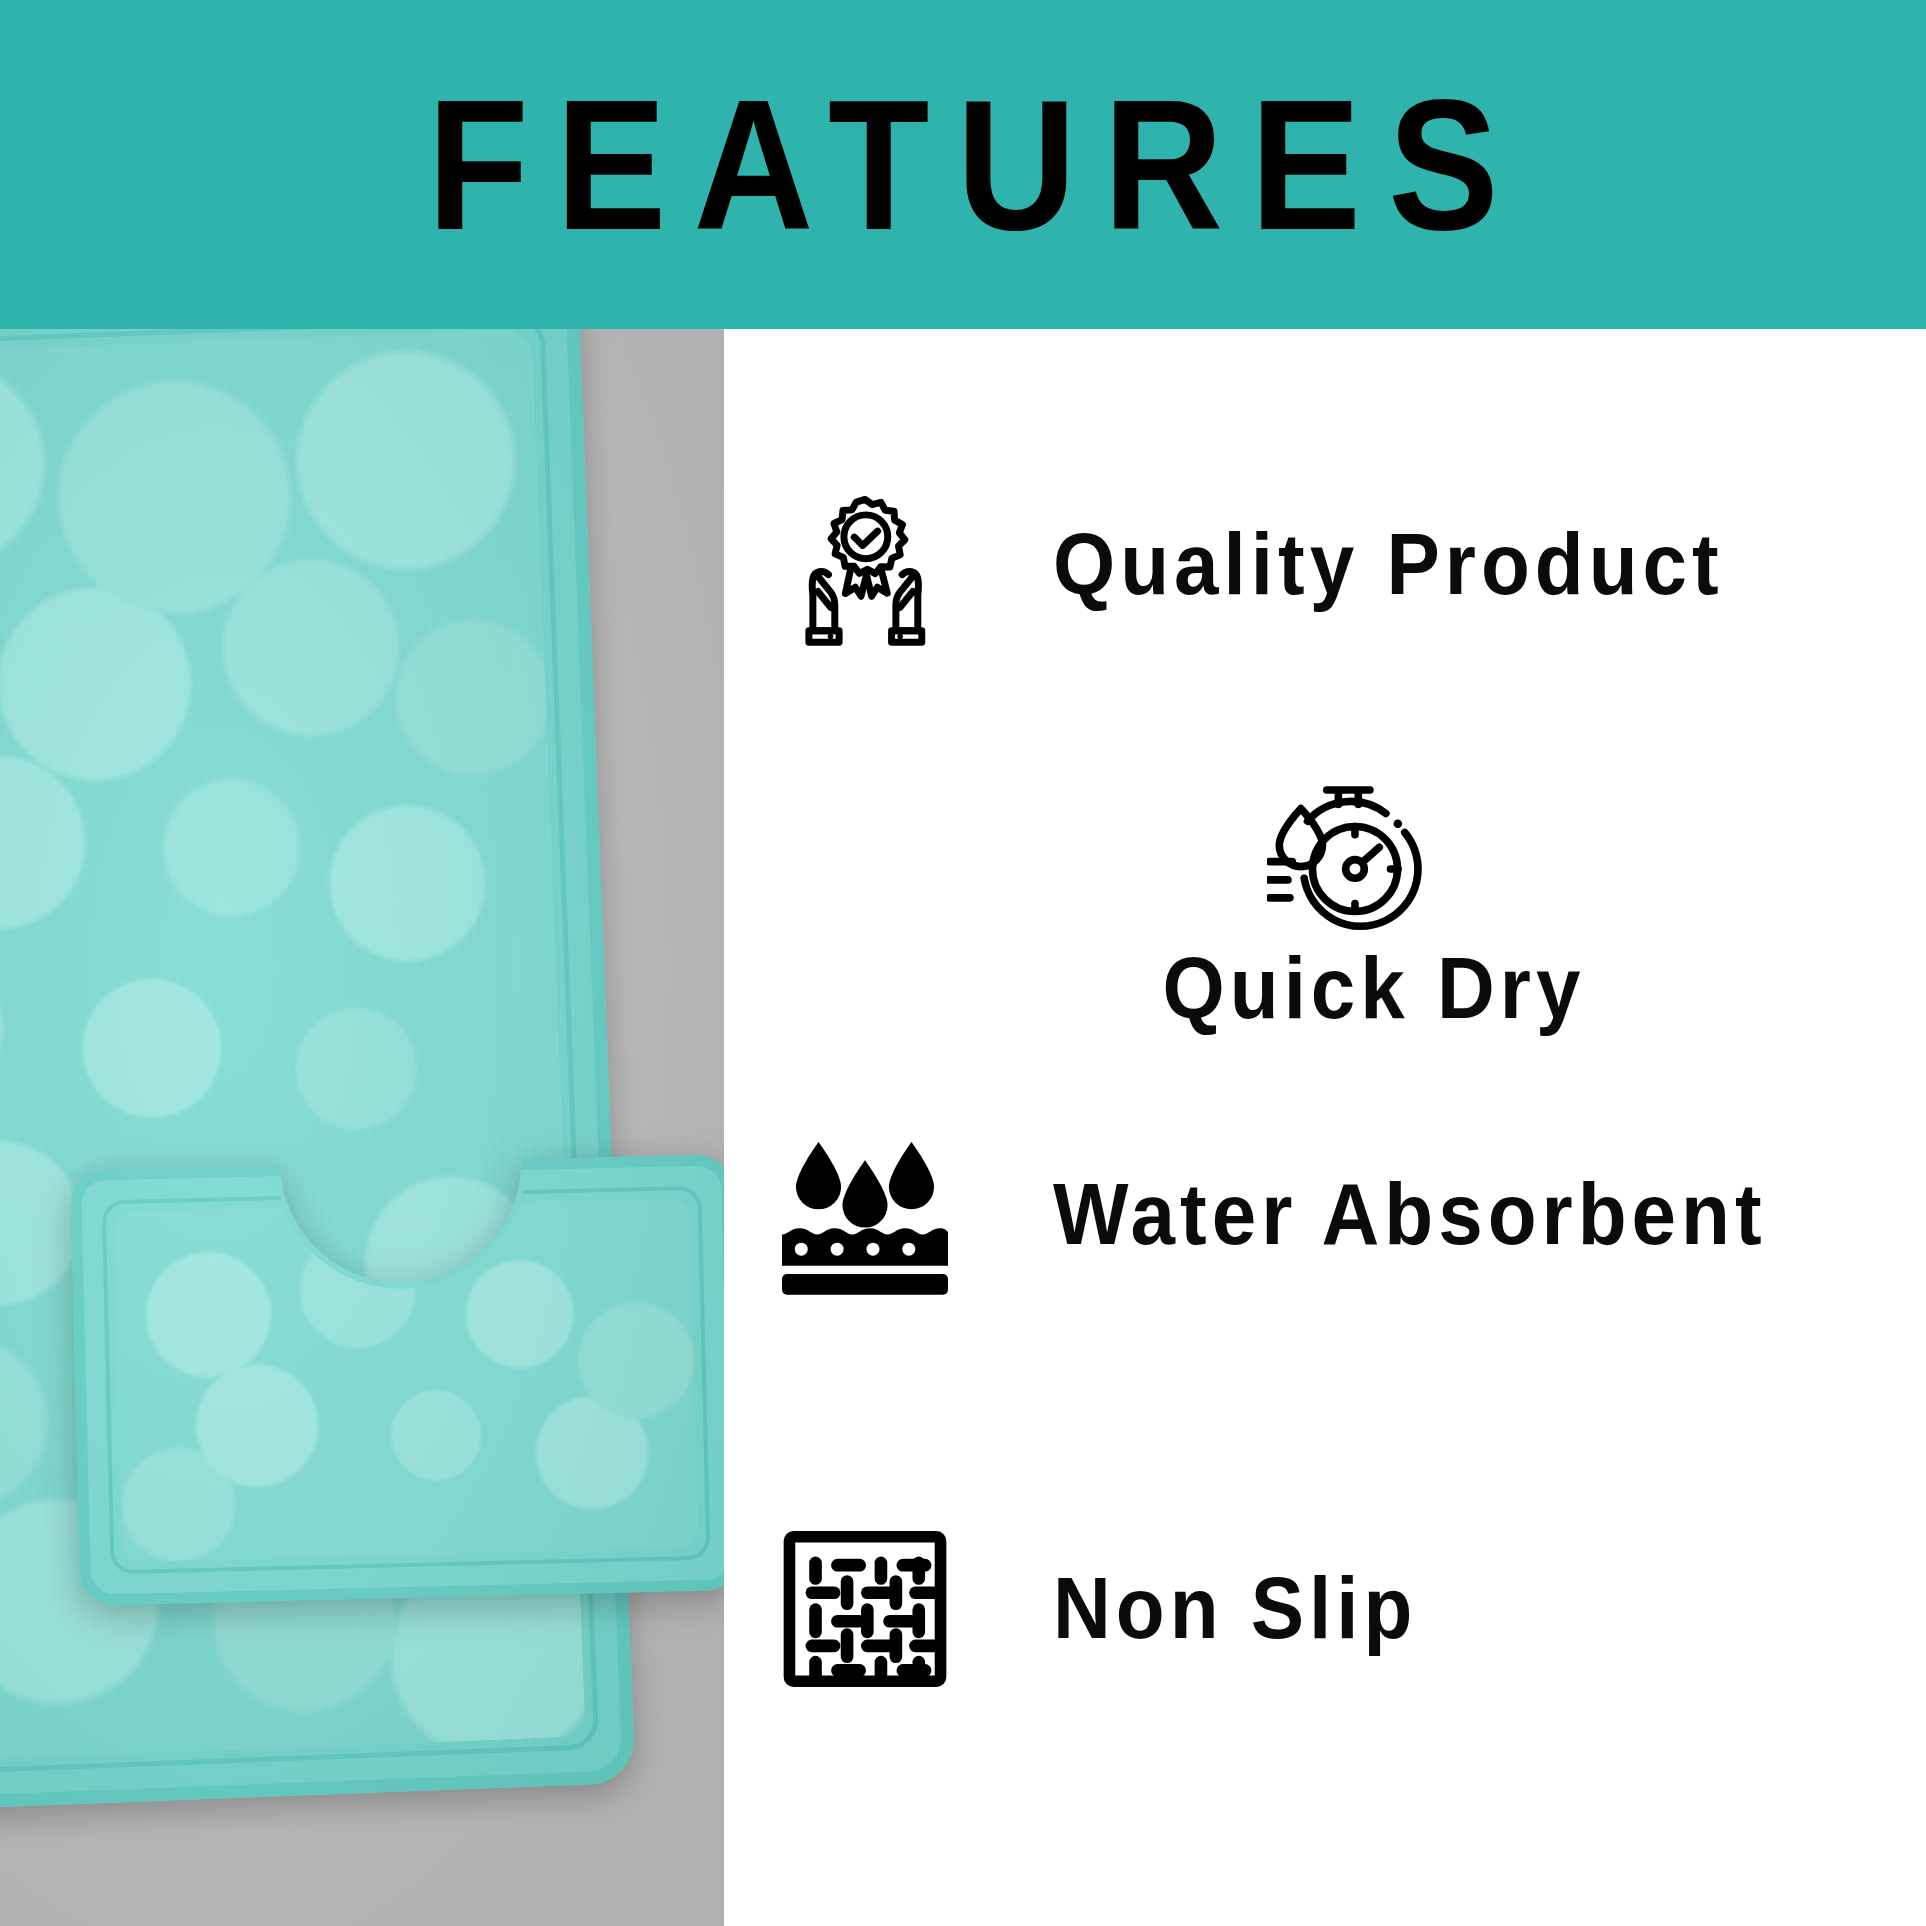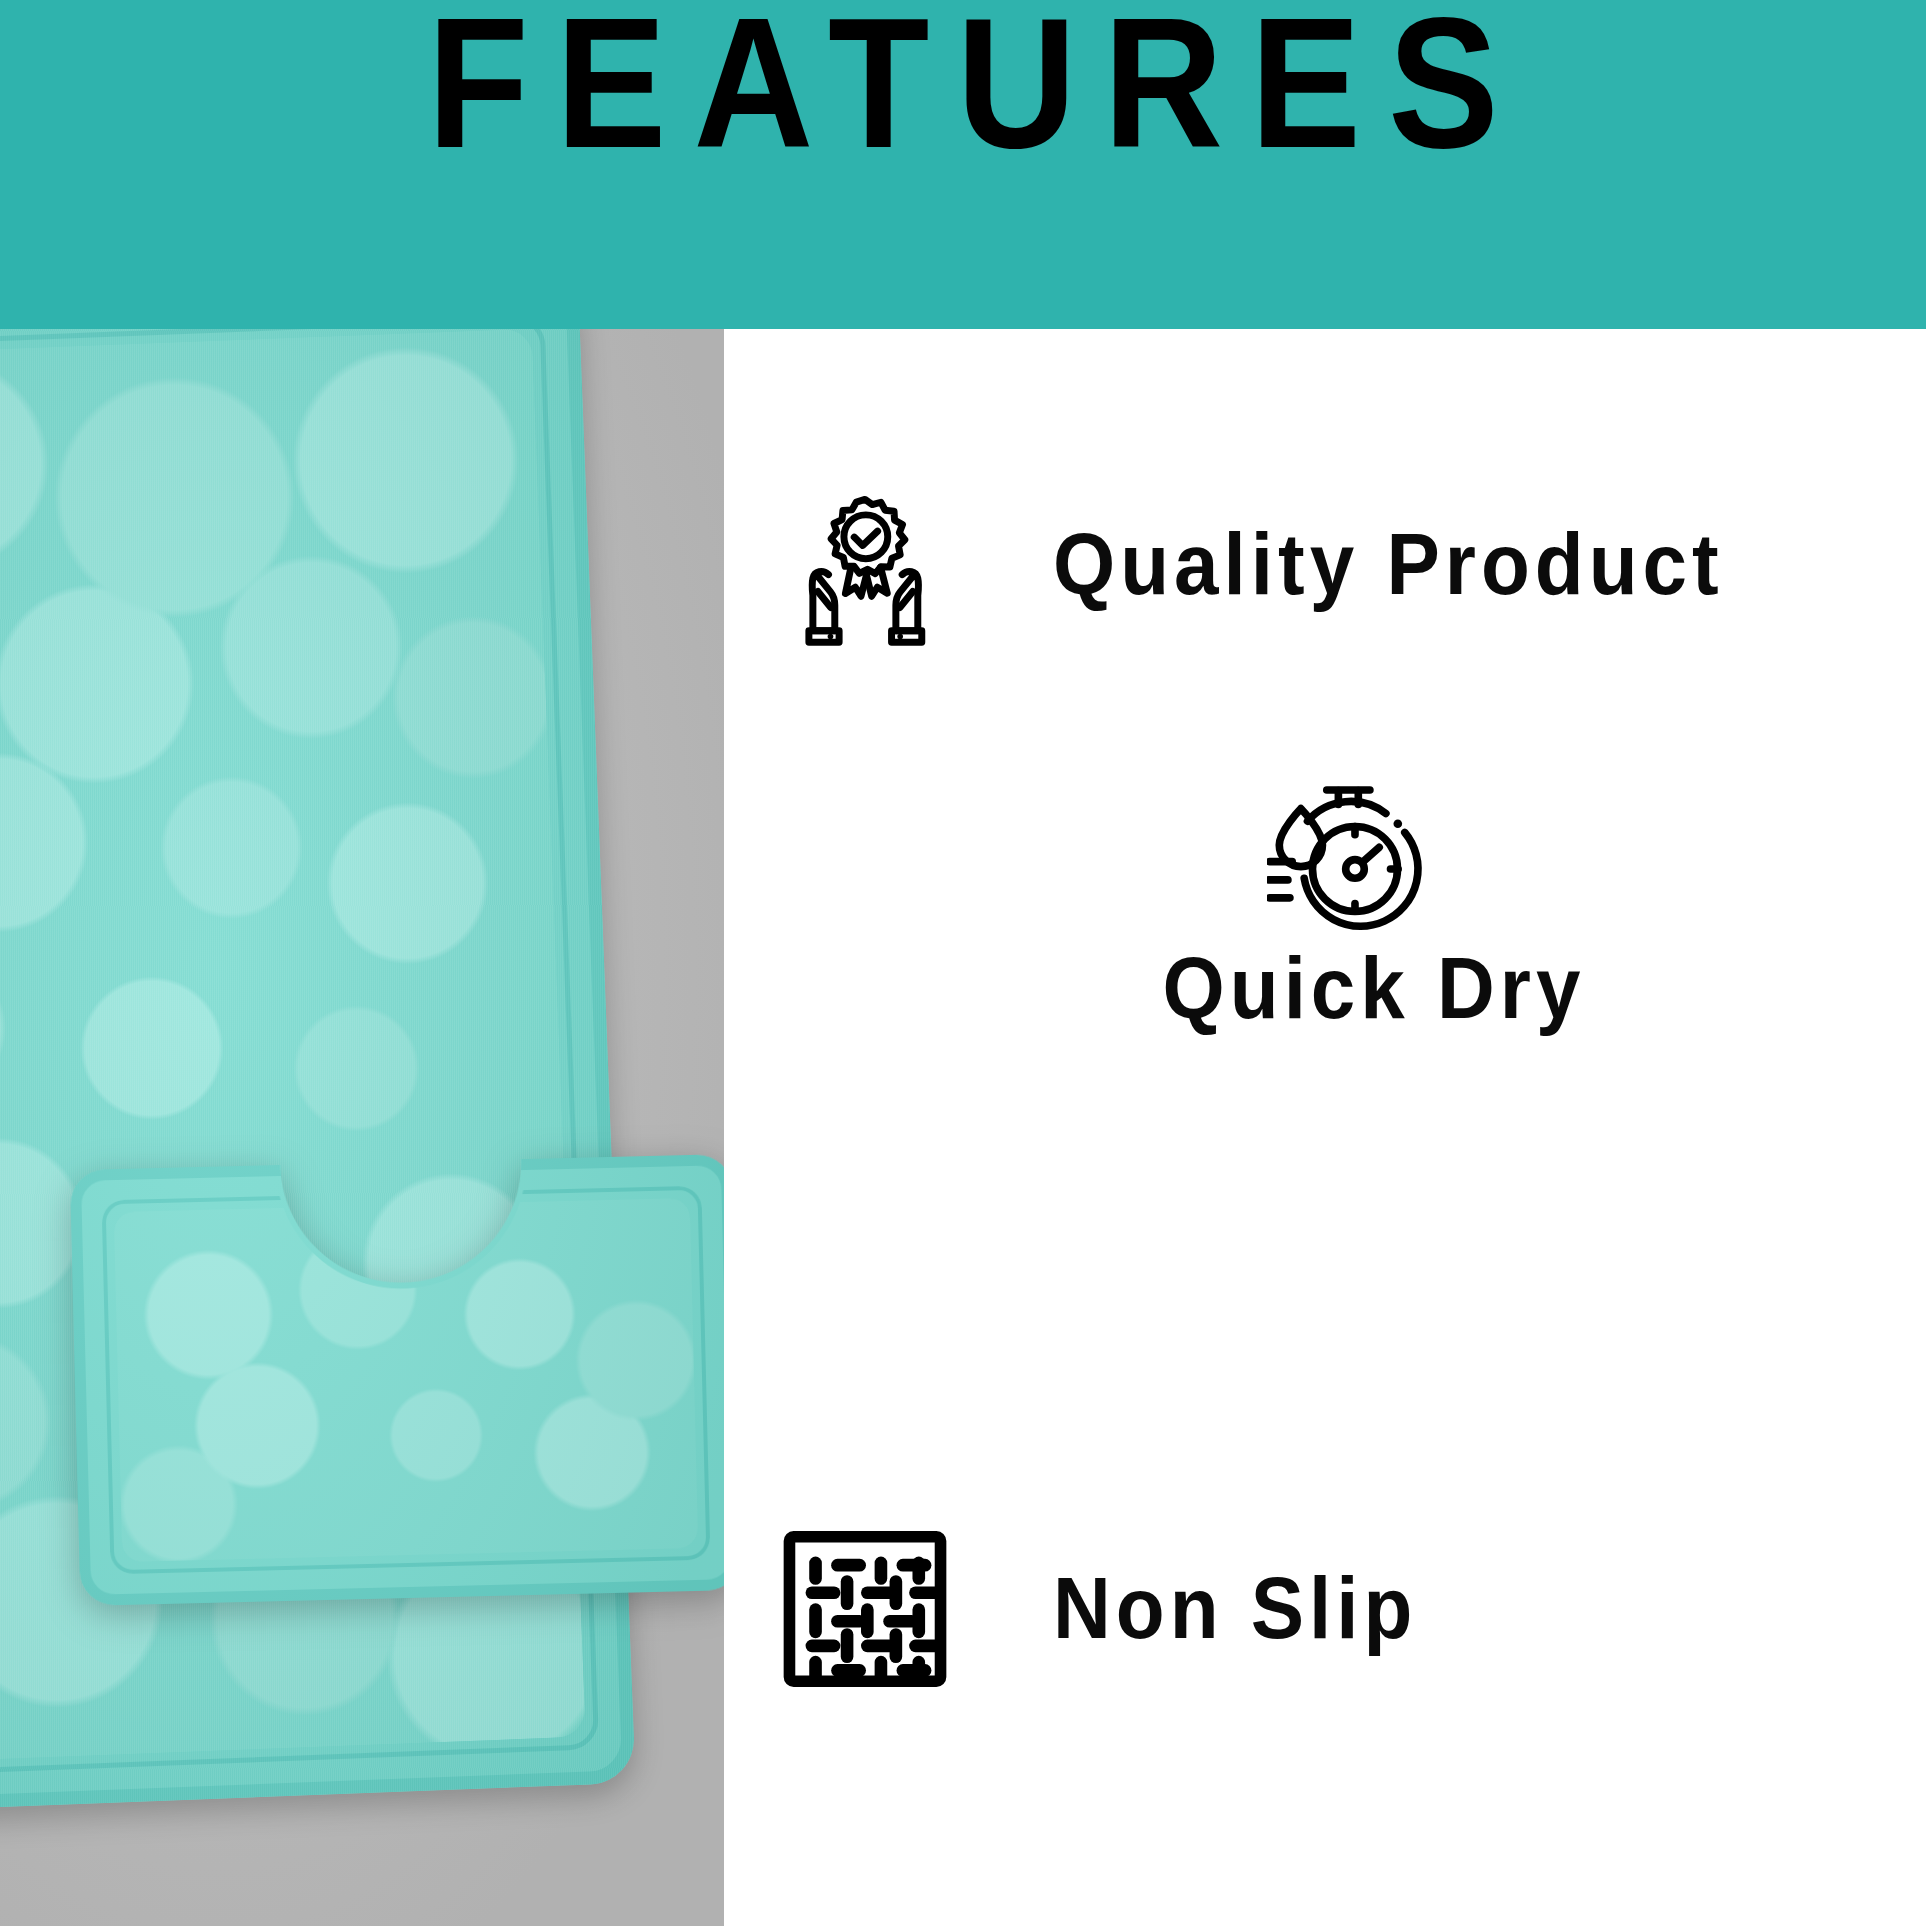--- a/index.html
+++ b/index.html
@@ -8,21 +8,21 @@
     background:#ffffff;
     font-family:"Liberation Sans", sans-serif;
     overflow:hidden;
   }
   .page{position:relative;width:1926px;height:1926px;overflow:hidden;background:#ffffff;}
 
   
   .header{
     position:absolute;left:0;top:0;width:1926px;height:329px;
     background:#2FB3AD;
-    display:flex;align-items:flex-start;justify-content:center;
+    display:flex;align-items:center;justify-content:center;
   }
   .header-title{
     font-size:166px;
     font-weight:700;
     color:#000000;
     letter-spacing:27px;
     text-indent:27px;
     line-height:1;
     font-family:"Liberation Sans", sans-serif;
     white-space:nowrap;
@@ -257,20 +257,49 @@
                    C33.4 33 20.4 19.6 20.4 19.6 Z"></path>
 
           <path d="M1.6 51.6 L15.2 51.6"></path>
           <path d="M0.8 62.6 L12.6 62.6"></path>
           <path d="M1.6 73.4 L13.8 73.4"></path>
         </svg>
       </div>
       <div class="feature-label">Quick Dry</div>
     </div>
 
+    <div class="feature-row r3">
+      <div class="feature-icon">
+        <svg width="166" height="166" viewBox="0 0 100 100">
+          <g fill="#000">
+
+            <path d="M22 6 C22 6 8.4 24.4 8.4 33 A13.6 13.6 0 0 0 35.6 33 C35.6 24.4 22 6 22 6 Z"></path>
+            <path d="M50 17 C50 17 36.4 35.4 36.4 44 A13.6 13.6 0 0 0 63.6 44 C63.6 35.4 50 17 50 17 Z"></path>
+            <path d="M78 6 C78 6 64.4 24.4 64.4 33 A13.6 13.6 0 0 0 91.6 33 C91.6 24.4 78 6 78 6 Z"></path>
+
+            <path d="M0 61.8
+                     C3.6 61.8 5 58 10.6 58 C16.2 58 17.6 61.8 21.2 61.8
+                     C24.8 61.8 26.2 58 31.8 58 C37.4 58 38.8 61.8 42.4 61.8
+                     C46 61.8 47.4 58 53 58 C58.6 58 60 61.8 63.6 61.8
+                     C67.2 61.8 68.6 58 74.2 58 C79.8 58 81.2 61.8 84.8 61.8
+                     C88.4 61.8 89.8 58 95.4 58 C98 58 99.2 59.4 100 60.4
+                     L100 80.6 L0 80.6 Z"></path>
+
+            <rect x="0" y="85.6" width="100" height="12.4" rx="3"></rect>
+          </g>
+          <g fill="#fff">
+            <circle cx="11.6" cy="70.6" r="3.9"></circle>
+            <circle cx="33.2" cy="70.6" r="3.9"></circle>
+            <circle cx="54.8" cy="70.6" r="3.9"></circle>
+            <circle cx="76.4" cy="70.6" r="3.9"></circle>
+          </g>
+        </svg>
+      </div>
+      <div class="feature-label">Water Absorbent</div>
+    </div>
 
     <div class="feature-row r4">
       <div class="feature-icon">
         <svg width="166" height="166" viewBox="0 0 100 100">
           <rect x="4.5" y="6.5" width="91" height="87" rx="2.5" fill="none" stroke="#000" stroke-width="7"></rect>
           <g fill="#000">
 
             <rect x="16.4" y="18.4" width="7.6" height="17" rx="3.8"></rect>
             <rect x="29.6" y="19.8" width="21" height="7.6" rx="3.8"></rect>
             <rect x="55.8" y="18.4" width="7.6" height="17" rx="3.8"></rect>

